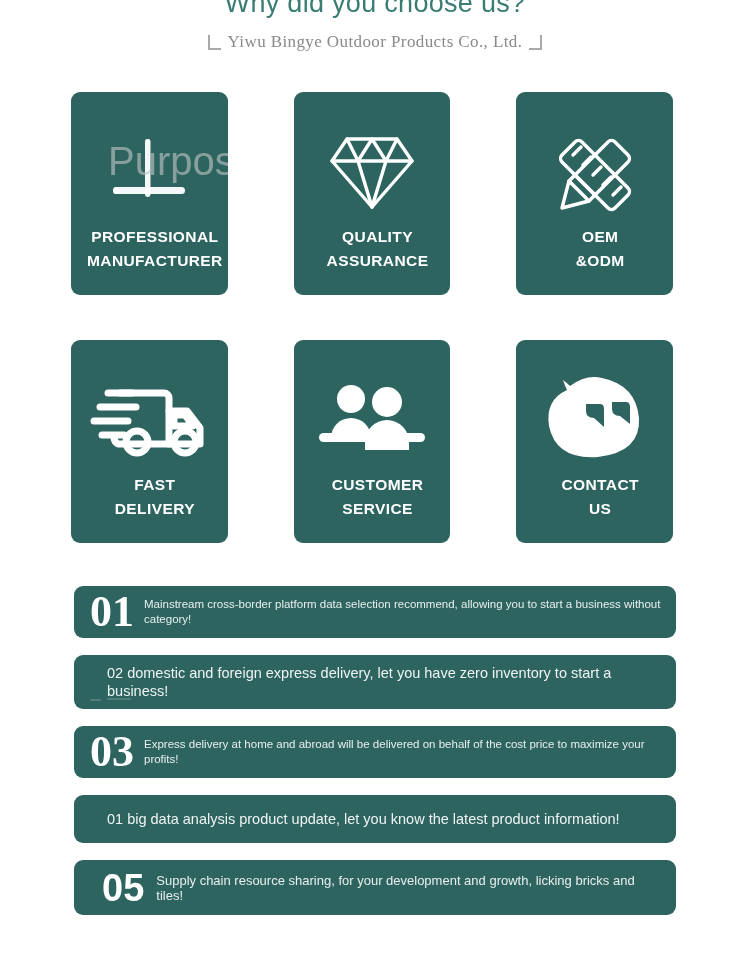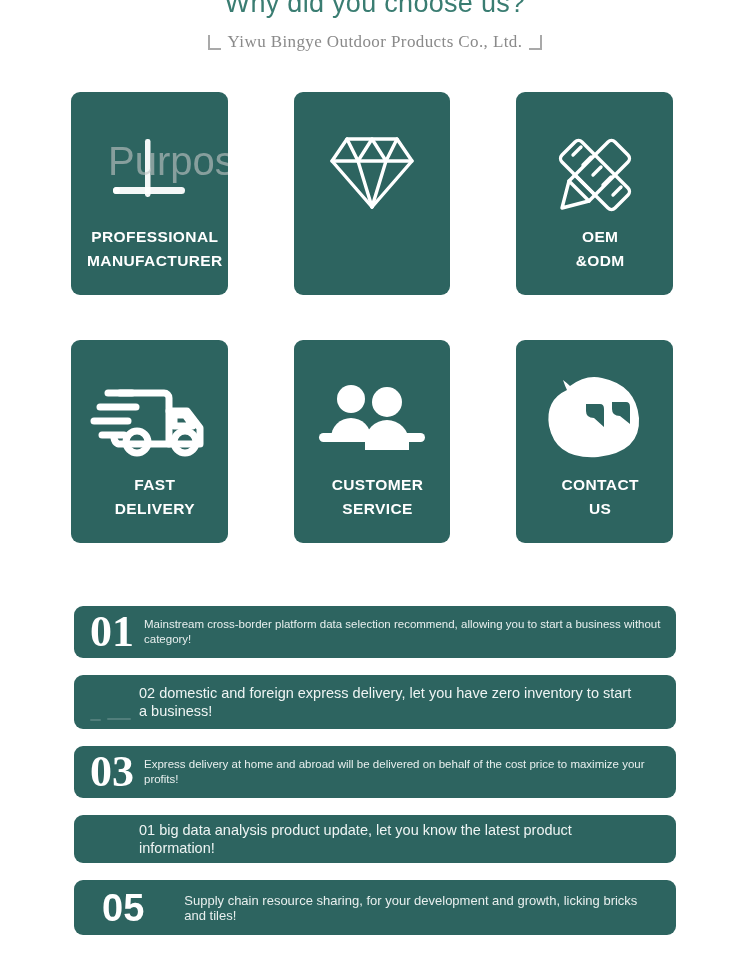--- a/index.html
+++ b/index.html
@@ -125,29 +125,28 @@
     padding-left: 28px;
     padding-right: 12px;
     flex: 0 0 auto;
   }
   .bar-text {
     color: #e8efee;
     line-height: 15px;
     padding-right: 14px;
   }
   .bar-text.sm { font-size: 11.5px; }
-  .bar-text.md { font-size: 13px; margin-left: 28px; }
+  .bar-text.md { font-size: 13px; }
   .bar-plain {
     color: #eef4f3;
     font-size: 14.5px;
     padding: 0 33px;
     line-height: 18px;
-    margin-left: 32px;
-  }
-  .bar.h1 { height: 52px; margin-top: 20px; }
+  }
+  .bar.h1 { height: 52px; }
   .bar.h2 { height: 54px; }
   .bar.h3 { height: 52px; }
   .bar.h4 { height: 48px; }
   .bar.h5 { height: 55px; }
   .bar-ghost {
     position: absolute;
     left: 16px;
     bottom: 4px;
     width: 46px;
     height: 9px;
@@ -199,20 +198,24 @@
       <div class="card">
         <div class="card-icon">
           <svg width="100" height="92" viewBox="0 0 100 92" fill="none" stroke="#ffffff" stroke-width="3.4" stroke-linejoin="round" stroke-linecap="round">
             <path d="M10 36 L25 14 L75 14 L90 36 L50 82 Z"></path>
             <path d="M10 36 L90 36"></path>
             <path d="M25 14 L36 36 L50 82"></path>
             <path d="M75 14 L64 36 L50 82"></path>
             <path d="M36 36 L50 14 L64 36"></path>
           </svg>
         </div>
+        <div class="card-label">
+          <div>QUALITY</div>
+          <div>ASSURANCE</div>
+        </div>
       </div>
 
       <div class="card">
         <div class="card-icon">
           <svg width="100" height="92" viewBox="0 0 100 92" fill="none" stroke="#ffffff" stroke-width="3.4" stroke-linejoin="round" stroke-linecap="round">
 
             <path d="M17 30 L30 17 A5 5 0 0 1 37 17 L83 63 A5 5 0 0 1 83 70 L70 83 A5 5 0 0 1 63 83 L17 37 A5 5 0 0 1 17 30 Z"></path>
             <path d="M28 30 L36 22"></path>
             <path d="M38 40 L46 32"></path>
             <path d="M48 50 L56 42"></path>

